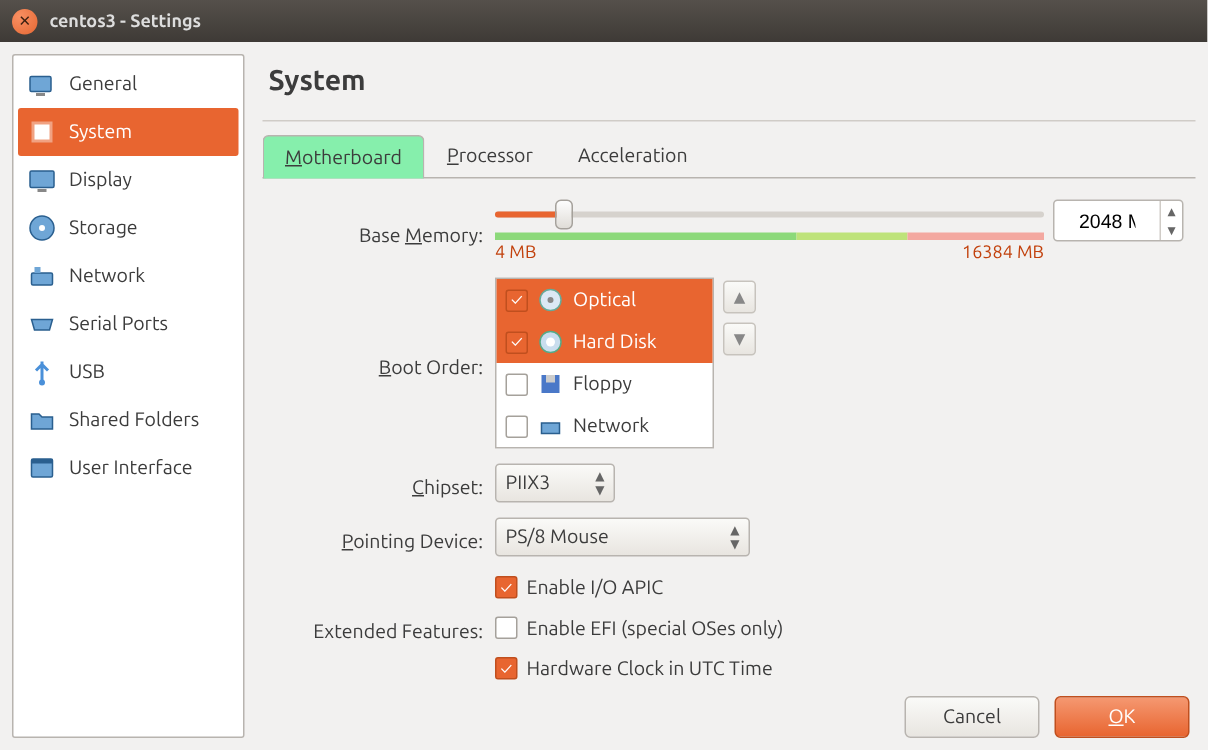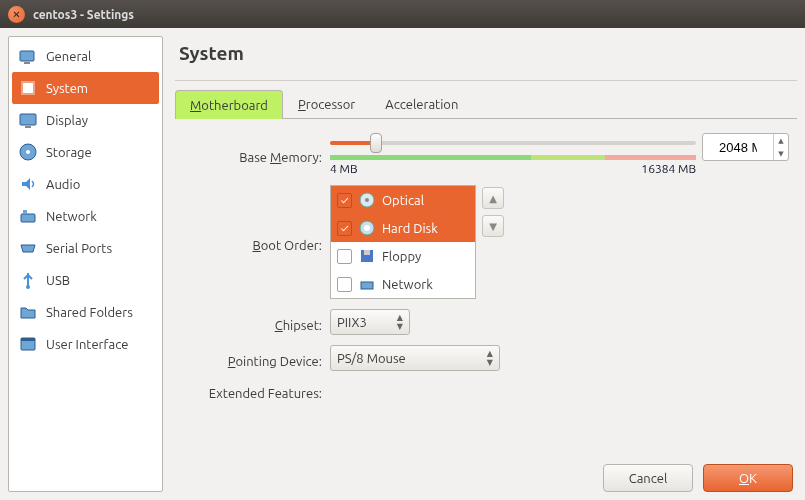--- a/index.html
+++ b/index.html
@@ -78,21 +78,21 @@
   border-bottom: 1px solid #b8b4af;
 }
 .tab {
   padding: 7px 14px;
   border: 1px solid transparent;
   border-bottom: none;
   cursor: pointer;
   position: relative;
 }
 .tab.active {
-  background: #bef264;
+  background: #86efac;
   border-color: #b8b4af;
   border-radius: 4px 4px 0 0;
   top: 1px;
 }
 .tab .mn { text-decoration: underline; }
 .form {
   padding: 14px 8px 0 0;
 }
 .row {
   display: flex;
@@ -128,21 +128,21 @@
   border: 1px solid #a5a19b; border-radius: 4px;
 }
 .slider-usage {
   height: 5px; display: flex; margin-top: 2px;
 }
 .usage-g { background: #8cd97a; }
 .usage-y { background: #bee37a; }
 .usage-r { background: #f3a8a0; }
 .slider-labels {
   display: flex; justify-content: space-between;
-  font-size: 12px; color: #0f172a; margin-top: 2px;
+  font-size: 12px; color: #c2410c; margin-top: 2px;
 }
 .memvalue {
   display: flex; align-items: center;
   border: 1px solid #b8b4af; border-radius: 3px;
   background: #fff; height: 28px;
 }
 .memvalue input {
   border: none; width: 70px; padding: 4px 16px; font-size: 13px;
   outline: none; background: transparent;
 }
@@ -247,29 +247,20 @@
       <span>Display</span>
     </div>
     <div class="sidebar-item">
       <span class="sidebar-icon">
           <svg width="20" height="20">
             <circle cx="10" cy="10" r="8" fill="#6fa6d6" stroke="#2a5f8f"></circle>
             <circle cx="10" cy="10" r="2" fill="#fff"></circle>
           </svg>
         </span>
       <span>Storage</span>
-    </div>
-    <div class="sidebar-item">
-      <span class="sidebar-icon">
-          <svg width="20" height="20">
-            <path d="M4 8 L8 8 L12 4 L12 16 L8 12 L4 12 Z" fill="#4a90d9"></path>
-            <path d="M14 7 Q17 10 14 13" stroke="#4a90d9" fill="none" stroke-width="1.5"></path>
-          </svg>
-        </span>
-      <span>Audio</span>
     </div>
     <div class="sidebar-item">
       <span class="sidebar-icon">
           <svg width="20" height="20">
             <rect x="3" y="8" width="14" height="8" rx="1" fill="#6fa6d6" stroke="#2a5f8f"></rect>
             <rect x="5" y="4" width="4" height="4" fill="#6fa6d6"></rect>
           </svg>
         </span>
       <span>Network</span>
     </div>
@@ -419,20 +410,34 @@
         <div class="row-ctrl">
           <div class="select" style="width:170px">
             <span>PS/8 Mouse</span>
             <span class="caret">▲<br>▼</span>
           </div>
         </div>
       </div>
 
       <div class="row">
         <div class="row-label">Extended Features:</div>
+        <div class="row-ctrl" style="flex-direction:column;align-items:flex-start">
+          <div class="checkline">
+            <div class="chk checked"></div>
+            <span>Enable <span class="mn">I</span>/O APIC</span>
+          </div>
+          <div class="checkline">
+            <div class="chk"></div>
+            <span>Enable <span class="mn">E</span>FI (special OSes only)</span>
+          </div>
+          <div class="checkline">
+            <div class="chk checked"></div>
+            <span>Hardware Clock in <span class="mn">U</span>TC Time</span>
+          </div>
+        </div>
       </div>
 
     </div>
   </div>
 </div>
 
 <div class="footer">
   <div class="btn">
       <span>Cancel</span>
     </div>

